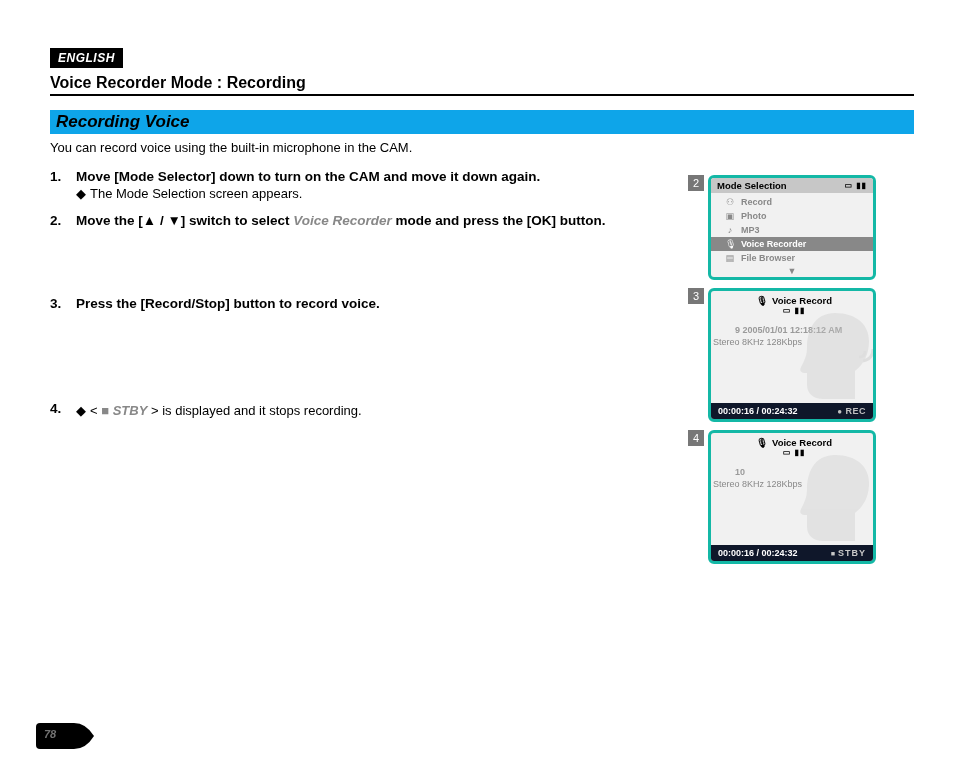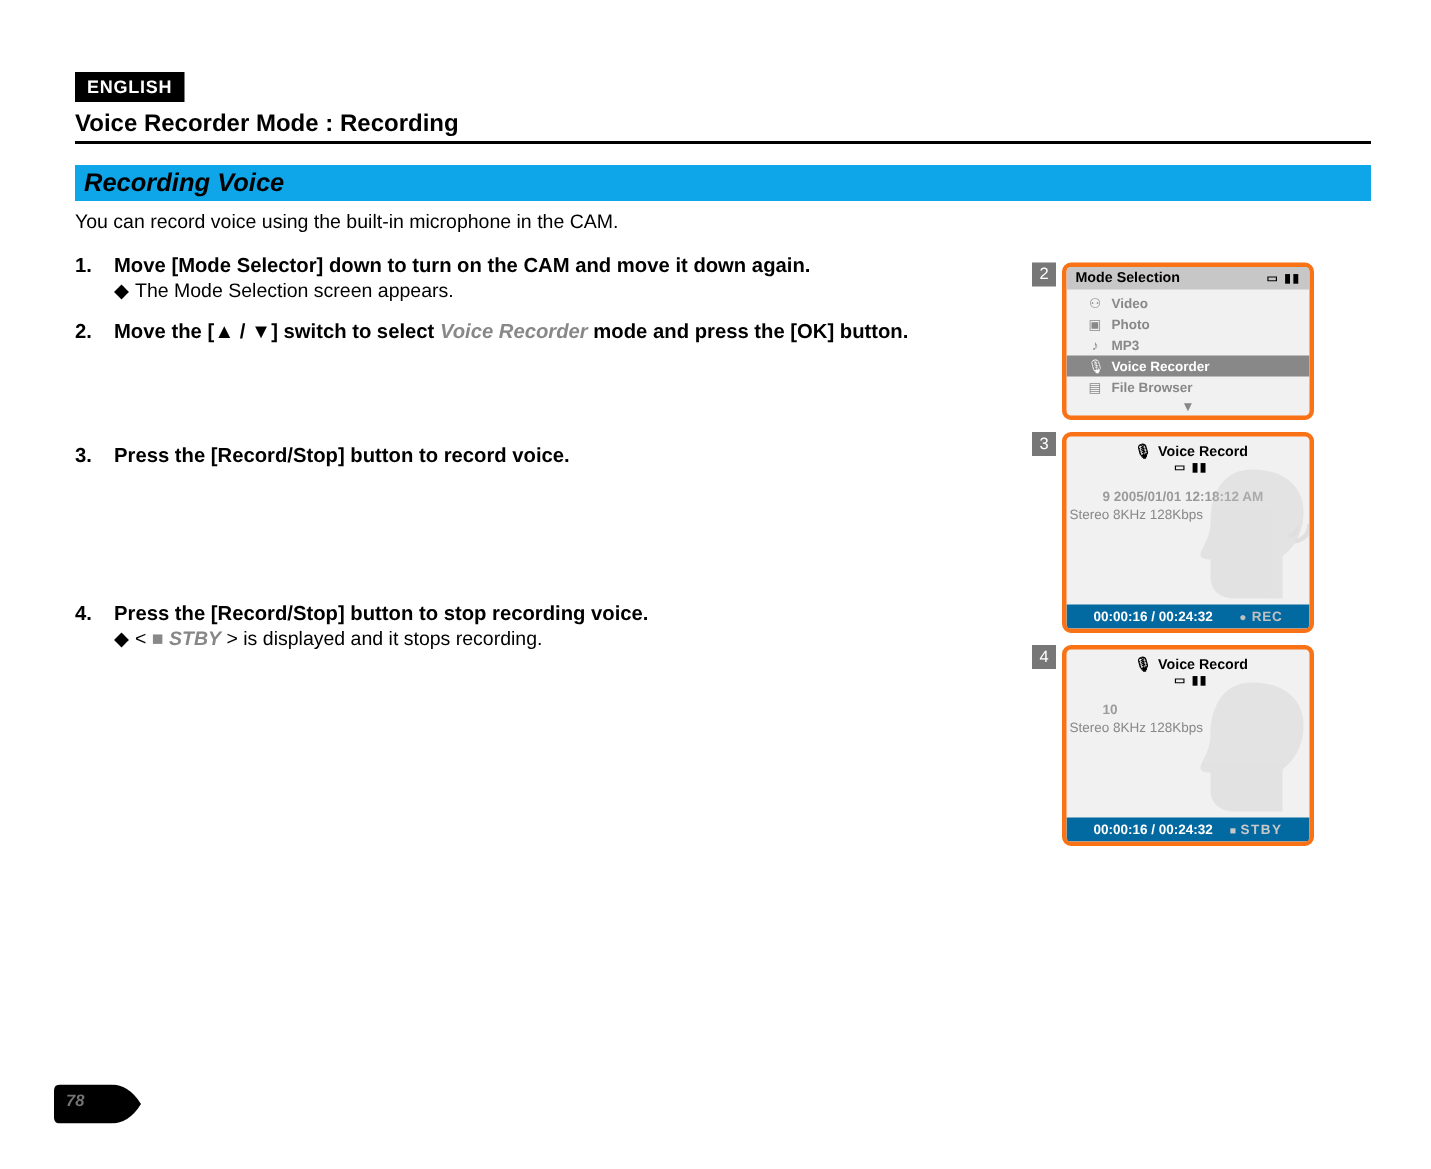--- a/index.html
+++ b/index.html
@@ -14,20 +14,21 @@
     padding: 48px 40px 0 50px;
     box-sizing: border-box;
     width: 100%;
   }
   .lang-tag {
     display: inline-block;
     background: #000;
     color: #fff;
     font-size: 12px;
     font-weight: bold;
+    font-style: italic;
     padding: 3px 8px;
     letter-spacing: 0.5px;
   }
   .title {
     font-size: 16px;
     font-weight: bold;
     margin: 6px 0 0 0;
     padding-bottom: 2px;
     border-bottom: 2px solid #000;
   }
@@ -100,21 +101,21 @@
     height: 16px;
     background: #777;
     color: #fff;
     font-size: 11px;
     text-align: center;
     line-height: 16px;
     margin-right: 4px;
     flex-shrink: 0;
   }
   .screen {
-    border: 3px solid #f97316;
+    border: 3px solid #14b8a6;
     border-radius: 6px;
     width: 168px;
     background: #f1f1f1;
     box-sizing: border-box;
     overflow: hidden;
   }
   .screen-header {
     background: #c7c7c7;
     font-size: 9.5px;
     font-weight: bold;
@@ -184,25 +185,25 @@
   .vr-line2 {
     font-size: 9px;
     font-weight: normal;
     color: #888;
     padding-left: 2px;
     margin-top: 2px;
   }
   .vr-footer {
     position: absolute;
     left: 0; right: 0; bottom: 0;
-    background: #0369a1;
+    background: #0f172a;
     font-size: 9px;
     font-weight: bold;
     color: #fff;
-    padding: 3px 18px;
+    padding: 3px 7px;
     display: flex;
     justify-content: space-between;
     align-items: center;
   }
   .rec-label {
     color: #c0c0c0;
     letter-spacing: 0.5px;
   }
   .rec-dot {
     font-size: 8px;
@@ -279,42 +280,41 @@
         <div class="step-body">
           <div class="step-main">Press the [Record/Stop] button to record voice.</div>
         </div>
       </div>
 
       <div class="step-gap-big"></div>
 
       <div class="step">
         <div class="step-num">4.</div>
         <div class="step-body">
-          <div class="step-main">Press the [Record/Stop] button to stop recording voice.</div>
           <div class="step-sub">
             <span class="diamond">◆</span><span>&lt; </span><span class="gray-ital"><span>■</span> <span>STBY</span></span><span> &gt; is displayed and it stops recording.</span>
           </div>
         </div>
       </div>
 
     </div>
 
     <div class="screens">
 
       <div class="screen-wrap">
         <div class="screen-tag">2</div>
         <div class="screen">
           <div class="screen-header">
             <span>Mode Selection</span>
             <span class="status-icons">▭ ▮▮</span>
           </div>
           <div class="menu-list">
             <div class="menu-item">
                 <span class="mi-icon">⚇</span>
-                <span>Video</span>
+                <span>Record</span>
               </div>
             <div class="menu-item">
                 <span class="mi-icon">▣</span>
                 <span>Photo</span>
               </div>
             <div class="menu-item">
                 <span class="mi-icon">♪</span>
                 <span>MP3</span>
               </div>
             <div class="menu-item selected">

